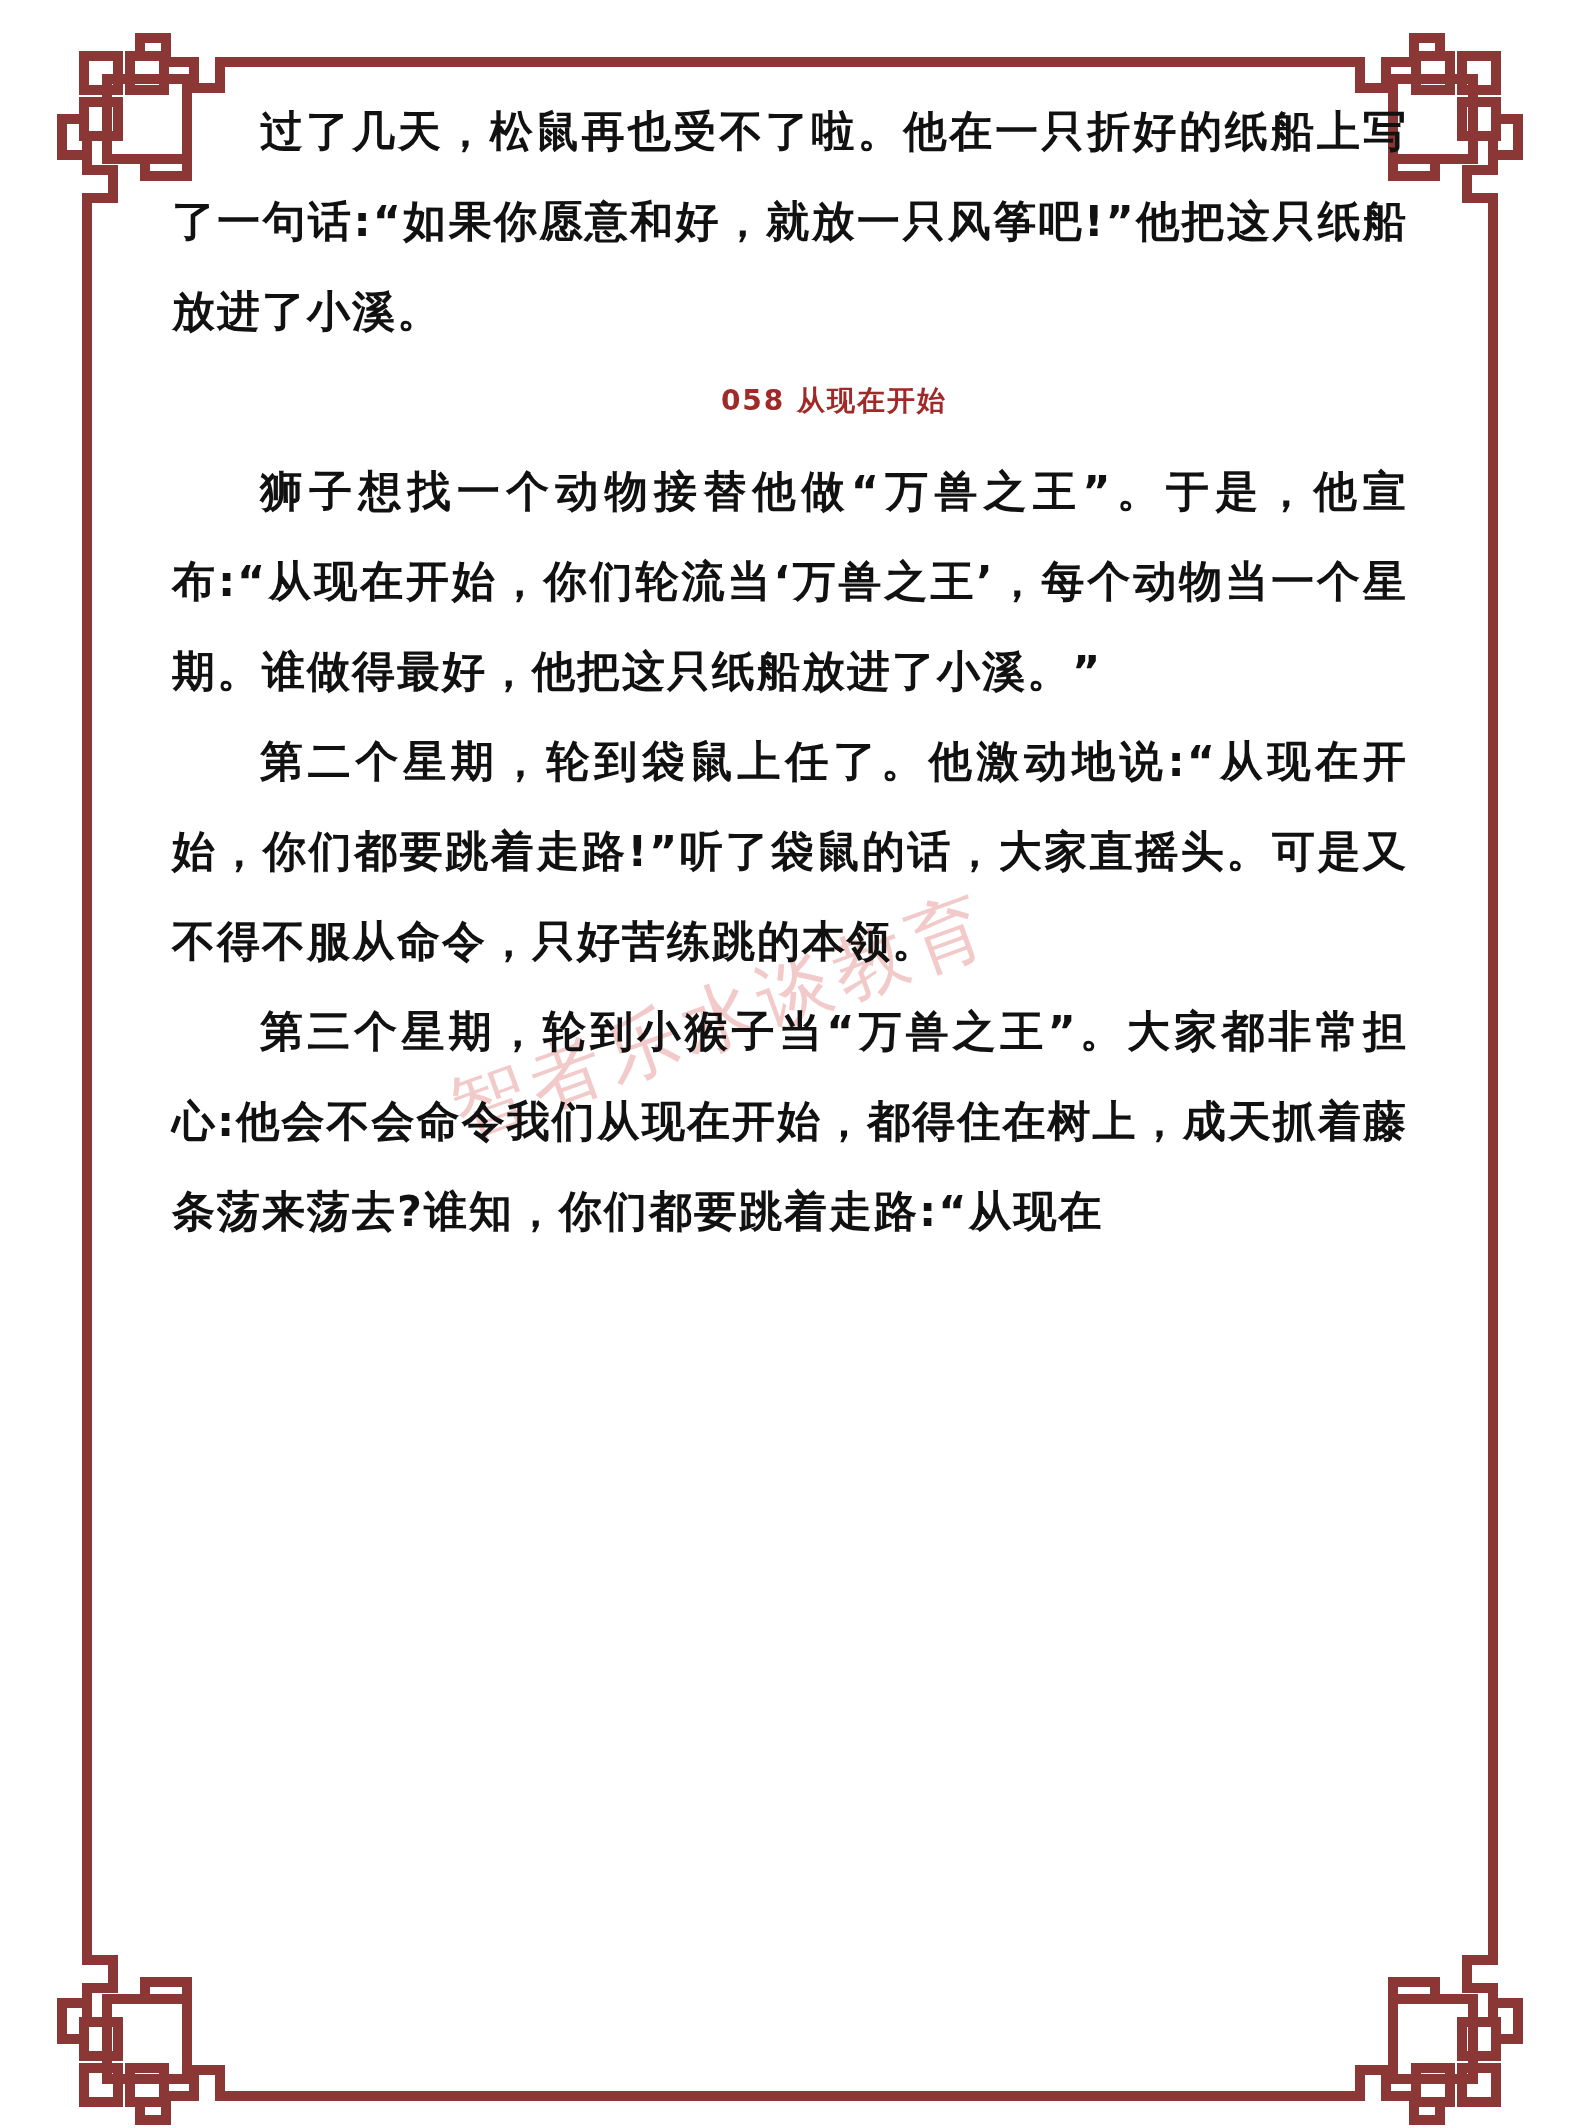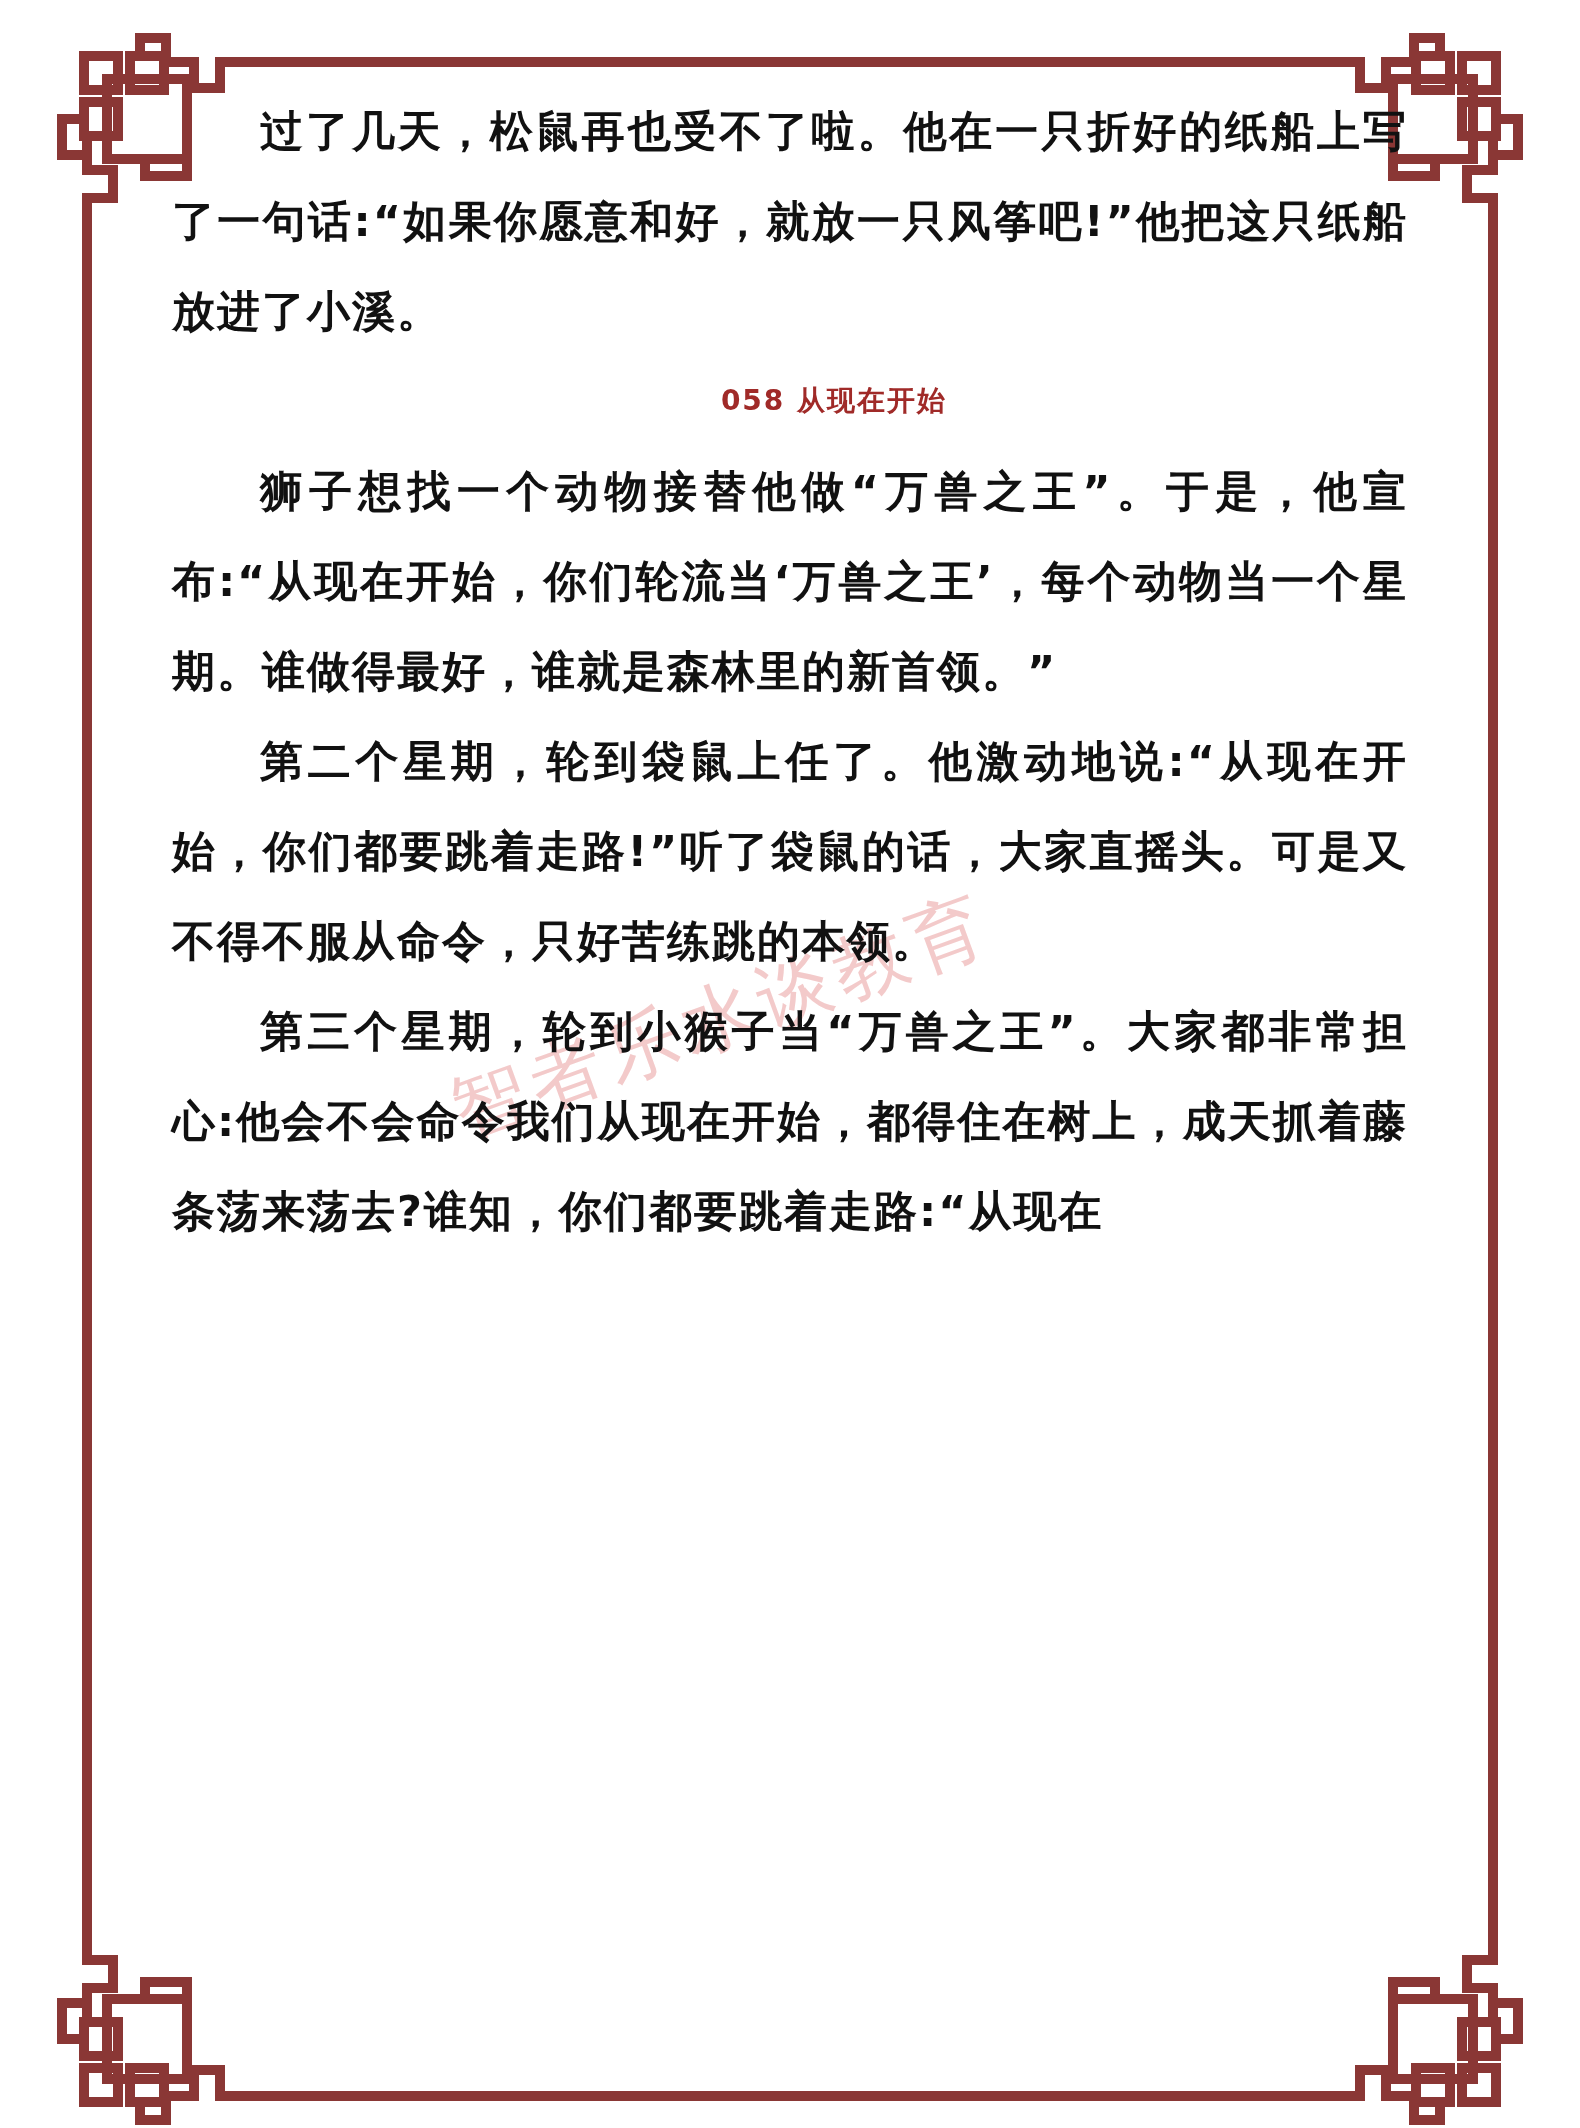--- a/index.html
+++ b/index.html
@@ -90,18 +90,18 @@
     <use href="#corner-knot" transform="translate(1580,2158) scale(-1,-1)"></use>
   </svg>
 
   <div class="watermark">智者乐水谈教育</div>
 
   <div class="content">
     <p>过了几天，松鼠再也受不了啦。他在一只折好的纸船上写了一句话:“如果你愿意和好，就放一只风筝吧!”他把这只纸船放进了小溪。</p>
 
     <p class="section-title">058 从现在开始</p>
 
-    <p>狮子想找一个动物接替他做“万兽之王”。于是，他宣布:“从现在开始，你们轮流当‘万兽之王’，每个动物当一个星期。谁做得最好，谁就是森林里的新首领。”</p>
+    <p>狮子想找一个动物接替他做“万兽之王”。于是，他宣布:“从现在开始，你们轮流当‘万兽之王’，每个动物当一个星期。谁做得最好，他把这只纸船放进了小溪。”</p>
     <p>第二个星期，轮到袋鼠上任了。他激动地说:“从现在开始，你们都要跳着走路!”听了袋鼠的话，大家直摇头。可是又不得不服从命令，只好苦练跳的本领。</p>
     <p>第三个星期，轮到小猴子当“万兽之王”。大家都非常担心:他会不会命令我们从现在开始，都得住在树上，成天抓着藤条荡来荡去?谁知，你们都要跳着走路:“从现在</p>
   </div>
 
 </div>
 
 </body></html>

